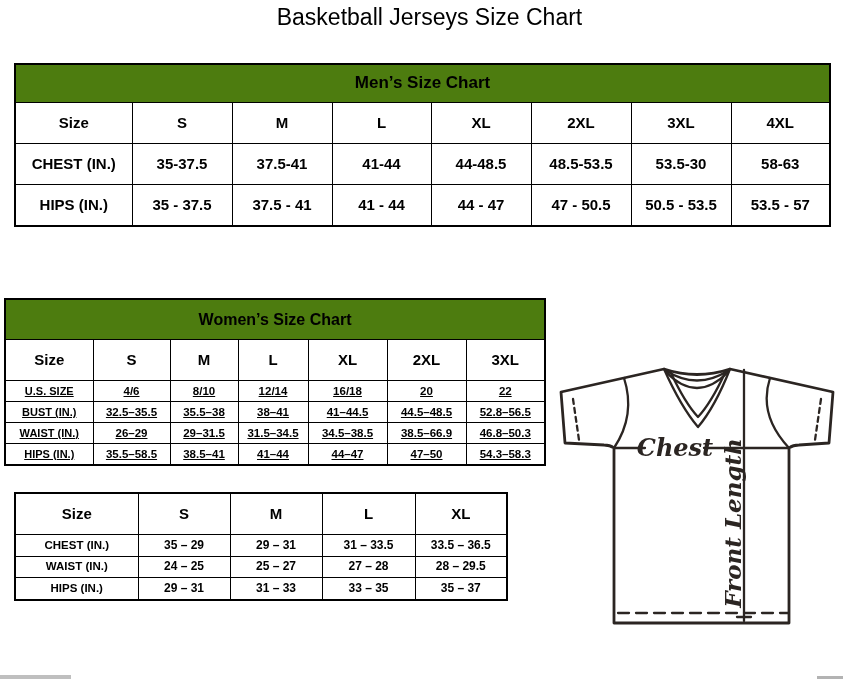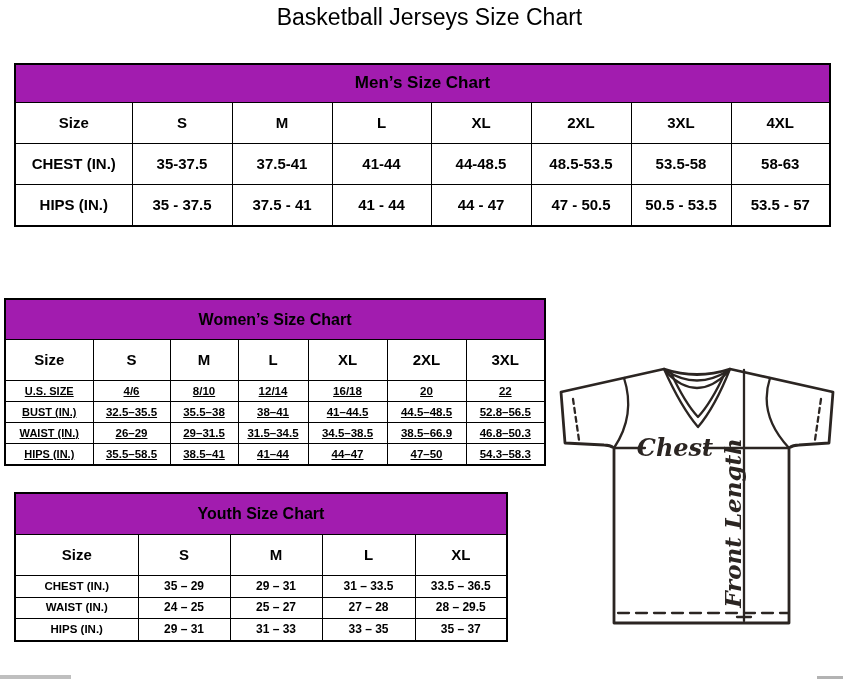--- a/index.html
+++ b/index.html
@@ -12,21 +12,21 @@
     font-size:23px;font-weight:normal;letter-spacing:0;
   }
   table.sizetable{
     position:absolute;border-collapse:collapse;table-layout:fixed;
     border:2px solid #000;background:#fff;
   }
   .sizetable th,.sizetable td{
     border:1px solid #000;text-align:center;vertical-align:middle;
     font-weight:bold;padding:0;line-height:1.1;white-space:nowrap;
   }
-  .sizetable .title-row th{background:#a21caf;}
+  .sizetable .title-row th{background:#4d7c0f;}
   
   .mens{left:14px;top:63px;width:815px;}
   .mens .title-row th{height:37px;font-size:17px;}
   .mens .head-row th{height:40px;font-size:15px;}
   .mens .data-row th,.mens .data-row td{height:40px;font-size:15px;}
   
   .womens{left:4px;top:298px;width:540px;}
   .womens .title-row th{height:39px;font-size:16px;}
   .womens .head-row th{height:40px;font-size:15px;}
   .womens .data-row th,.womens .data-row td{height:20px;font-size:11.5px;text-decoration:underline;}
@@ -82,21 +82,21 @@
           <th>3XL</th>
           <th>4XL</th>
         </tr>
         <tr class="data-row">
           <th>CHEST (IN.)</th>
           <td>35-37.5</td>
           <td>37.5-41</td>
           <td>41-44</td>
           <td>44-48.5</td>
           <td>48.5-53.5</td>
-          <td>53.5-58</td>
+          <td>53.5-30</td>
           <td>58-63</td>
         </tr>
         <tr class="data-row">
           <th>HIPS (IN.)</th>
           <td>35 - 37.5</td>
           <td>37.5 - 41</td>
           <td>41 - 44</td>
           <td>44 - 47</td>
           <td>47 - 50.5</td>
           <td>50.5 - 53.5</td>
@@ -167,23 +167,20 @@
     </table>
   <table class="sizetable youth">
       <colgroup>
         <col style="width: 123px;">
         <col style="width: 92px;">
         <col style="width: 92px;">
         <col style="width: 93px;">
         <col style="width: 92px;">
       </colgroup>
       <tbody>
-        <tr class="title-row">
-          <th colspan="5">Youth Size Chart</th>
-        </tr>
         <tr class="head-row">
           <th>Size</th>
           <th>S</th>
           <th>M</th>
           <th>L</th>
           <th>XL</th>
         </tr>
         <tr class="data-row">
           <th>CHEST (IN.)</th>
           <td>35 – 29</td>

